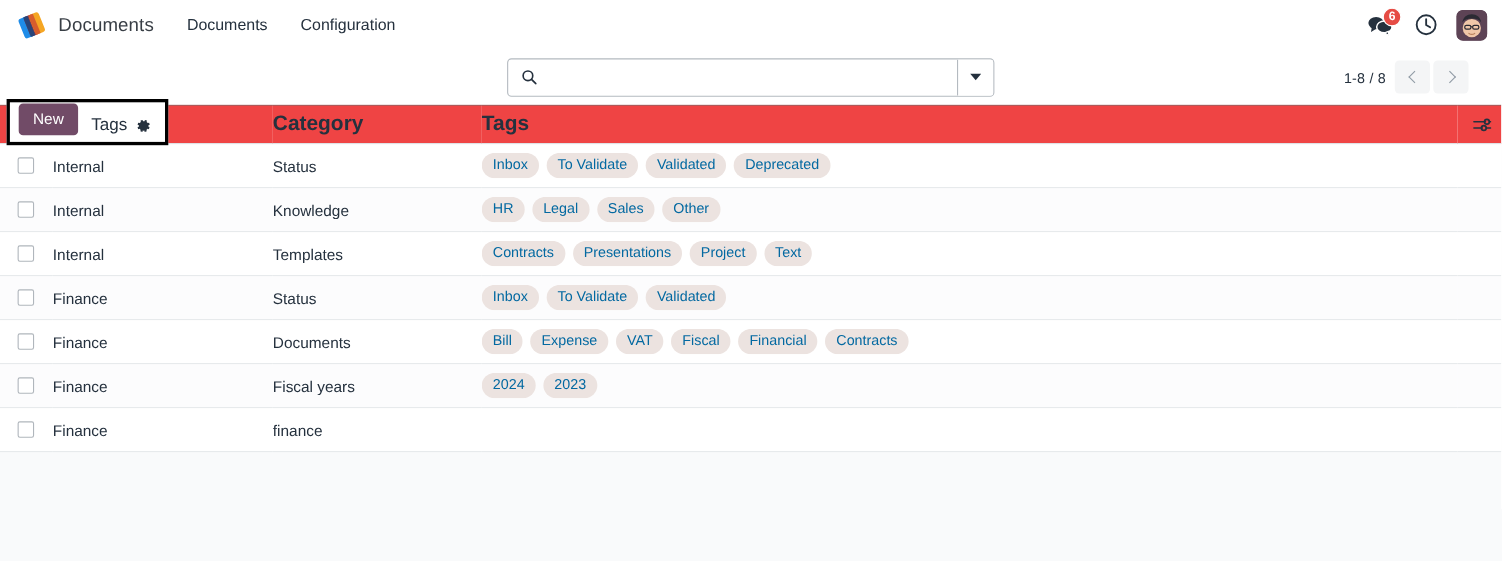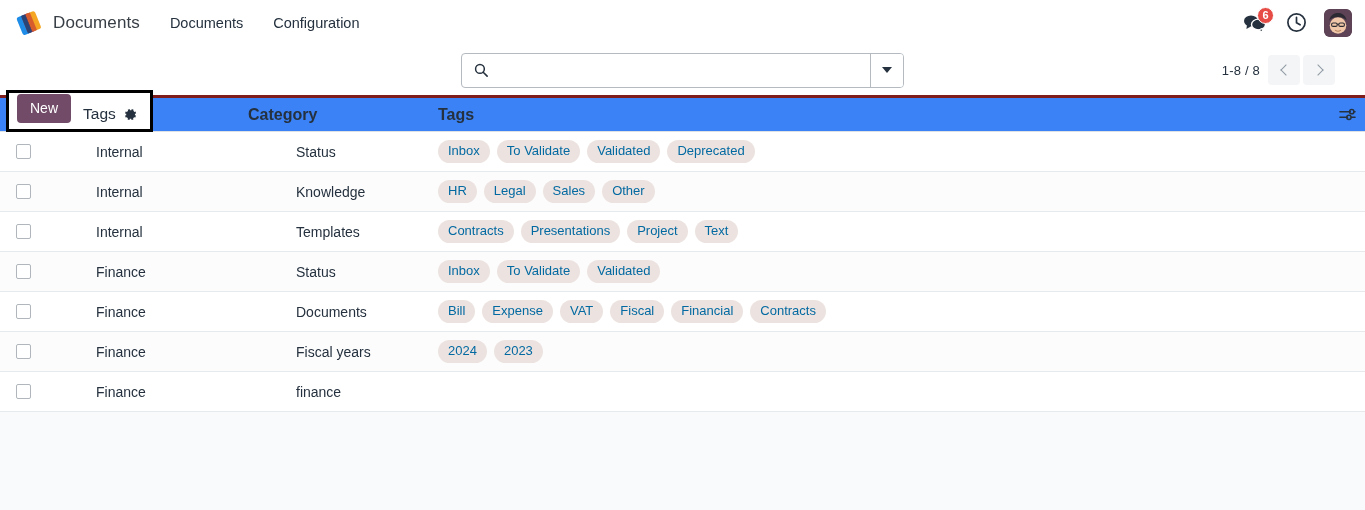--- a/index.html
+++ b/index.html
@@ -191,24 +191,24 @@
     height: 415px;
     overflow: hidden;
   }
   table.list {
     width: 100%;
     border-collapse: collapse;
     table-layout: fixed;
     background: #fff;
   }
   table.list thead th {
-    background: #3b82f6;
-    border-top: 3px solid #7f1d1d;
+    background: #ef4444;
+    border-top: 1px solid #7f1d1d;
     border-bottom: 1px solid #dfe2e5;
-    font-size: 16px;
+    font-size: 19px;
     font-weight: 700;
     color: #25313e;
     text-align: left;
     height: 35px;
     padding: 0;
     vertical-align: middle;
   }
   .col-cb    { width: 48px; }
   .col-ws    { width: 200px; }
   .col-cat   { width: 190px; }
@@ -231,21 +231,20 @@
     display: block;
     margin-left: 16px;
     cursor: pointer;
   }
   .cell-text {
     font-size: 14px;
     color: #25313e;
     white-space: nowrap;
     overflow: hidden;
     text-overflow: ellipsis;
-    margin-left: 48px;
   }
   .tags-cell {
     display: flex;
     align-items: center;
     gap: 7px;
     flex-wrap: nowrap;
     overflow: hidden;
   }
   .tag {
     background: #ece3e0;

